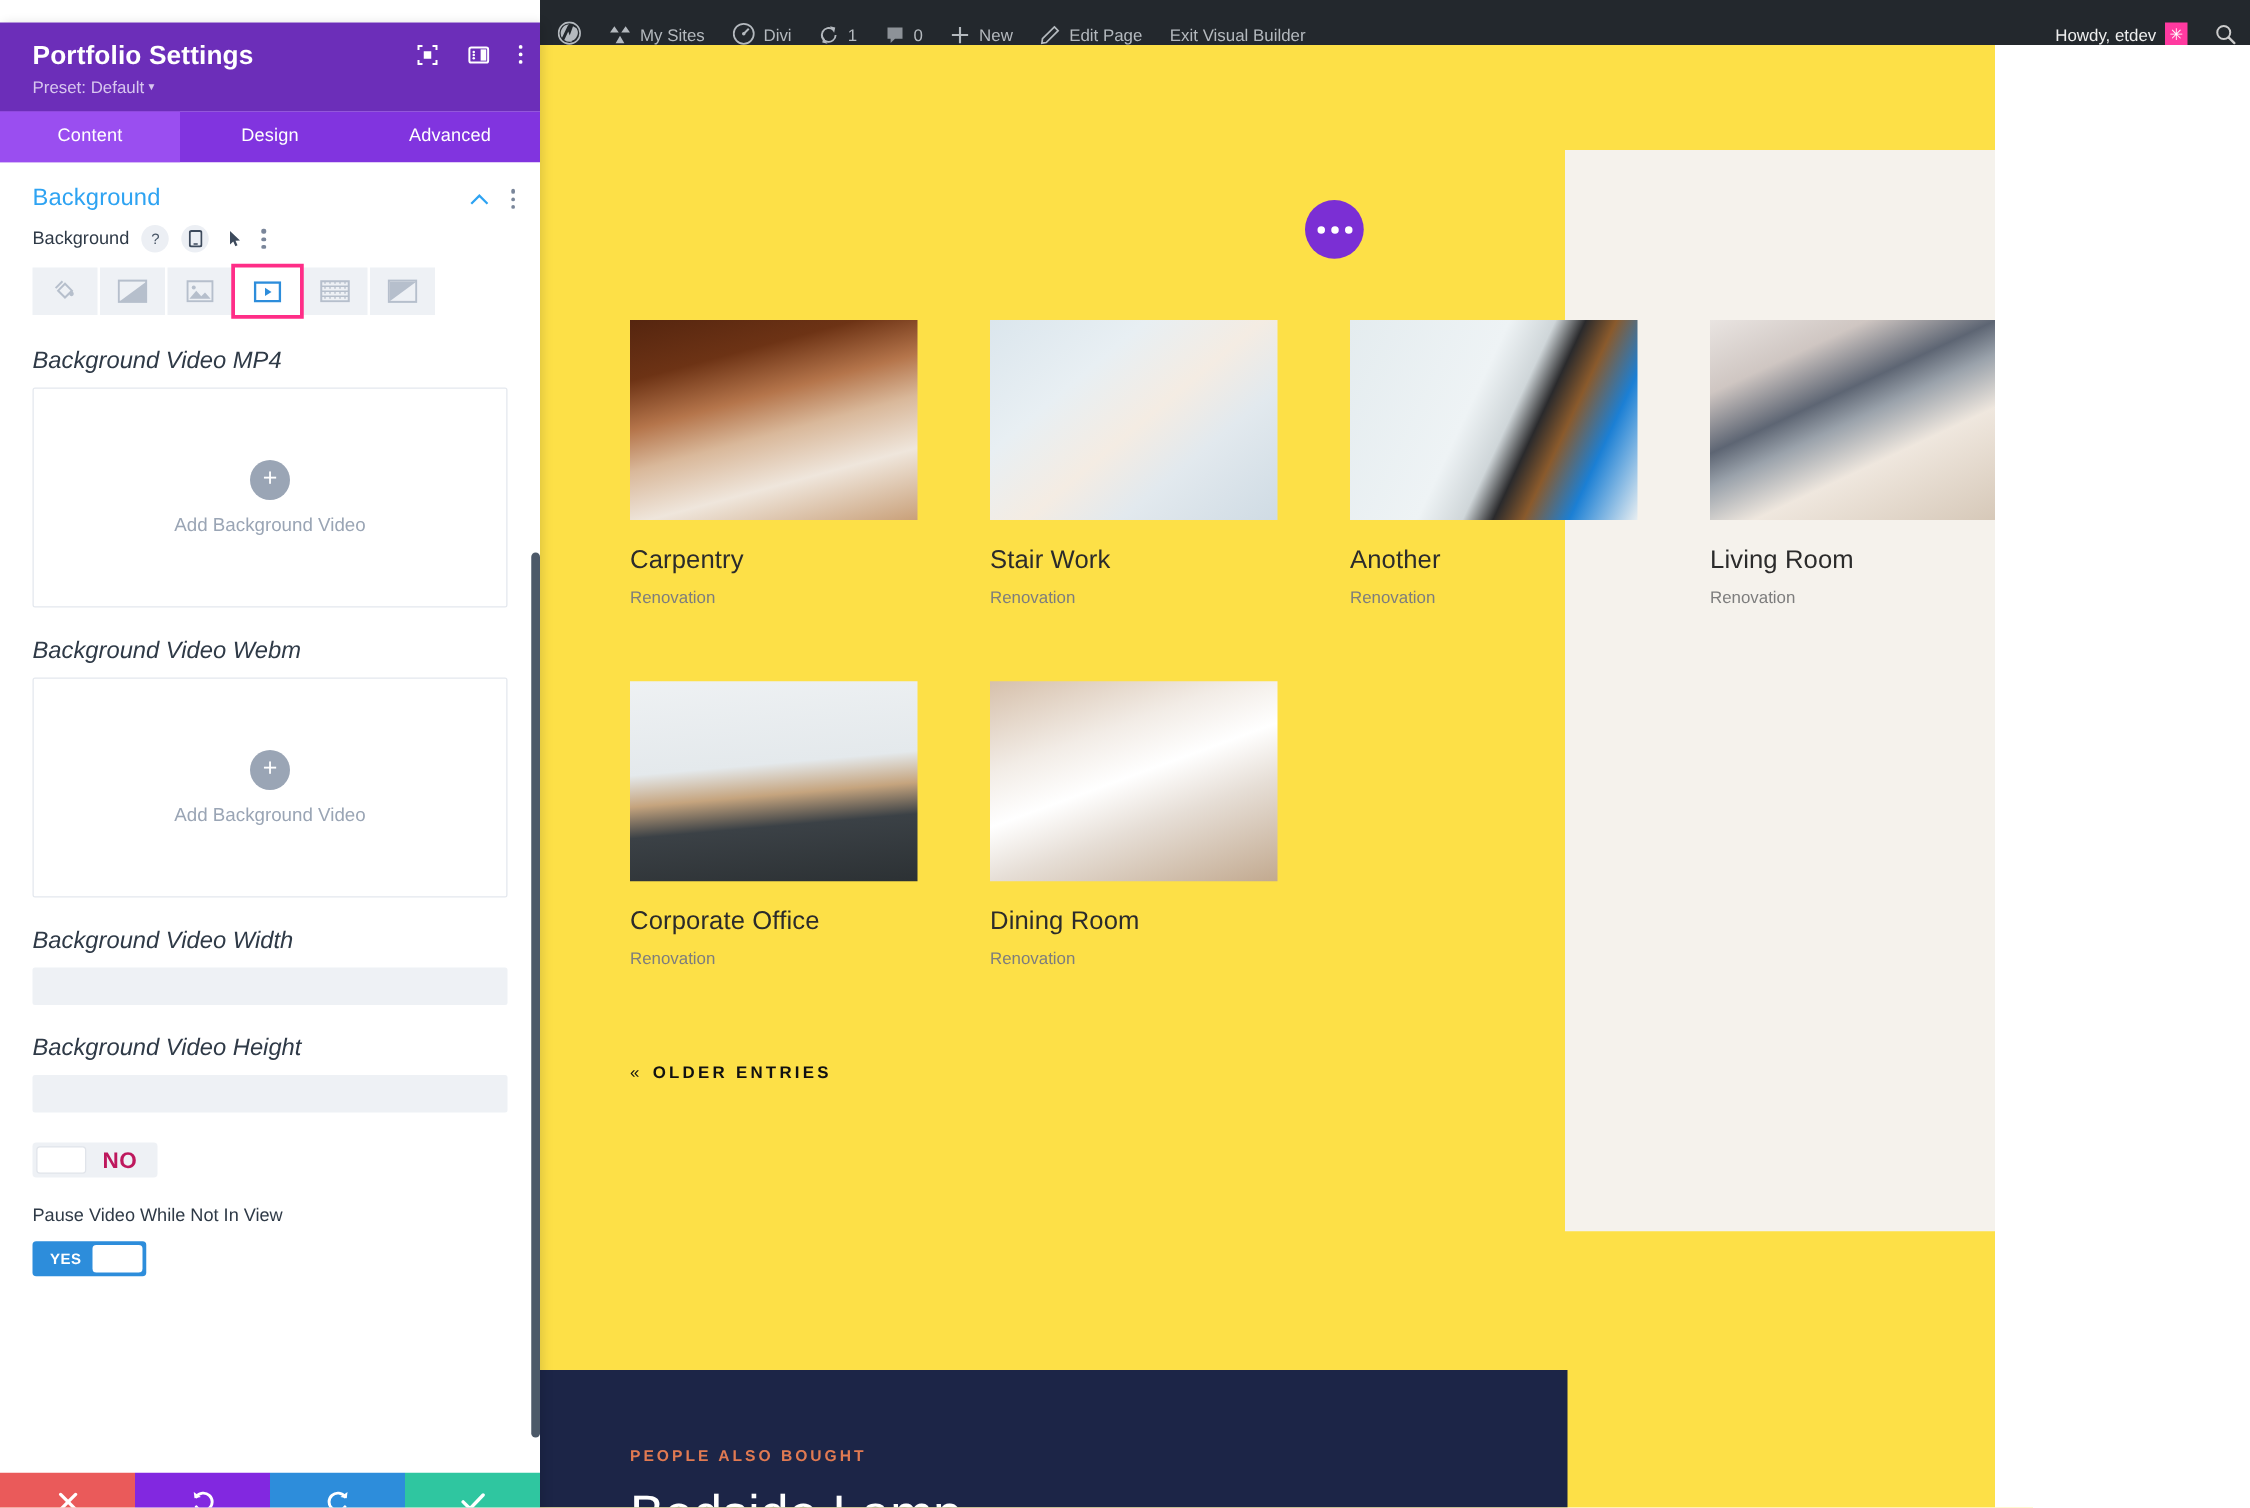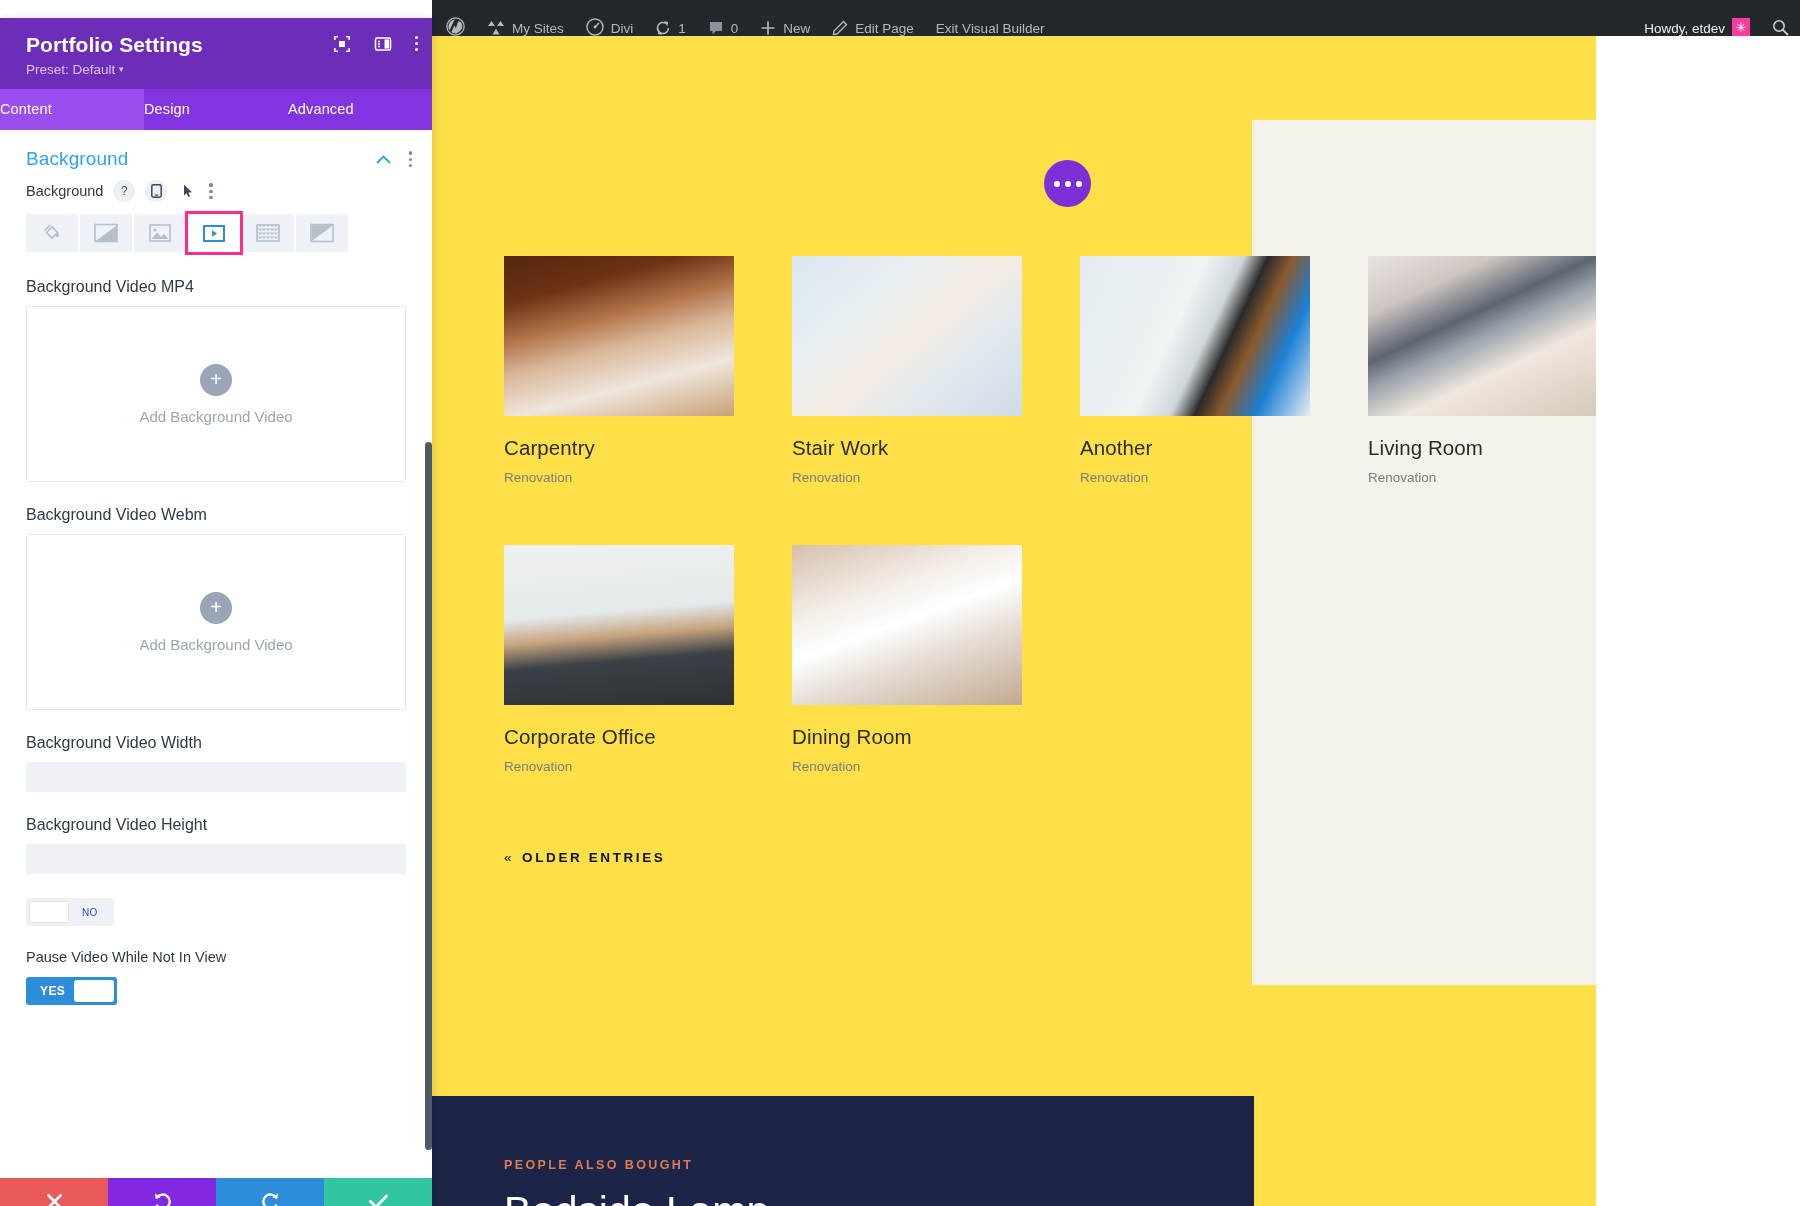--- a/index.html
+++ b/index.html
@@ -40,21 +40,21 @@
   }
   .hicon { width: 19px; height: 19px; display:flex; align-items:center; justify-content:center; cursor: pointer;}
   .hicon svg { display:block; }
   .kebab { display:flex; flex-direction:column; gap:3px; align-items:center; cursor:pointer;}
   .kebab i { width:3.2px; height:3.2px; border-radius:50%; background:#fff; display:block;}
 
   .panel-tabs {
     display: flex; background: #8134df; flex: 0 0 auto;
   }
   .panel-tab {
-    flex: 1; text-align: left; color: #fff; font-size: 14.5px;
+    flex: 1; text-align: center; color: #fff; font-size: 14.5px;
     padding: 12px 0 13px; cursor: pointer; letter-spacing: .15px;
   }
   .panel-tab.active { background: #9a4ef0; }
 
   .panel-body {
     position: relative; flex: 1 1 auto; overflow: hidden; background: #fff;
   }
   .section-head {
     display: flex; align-items: center; padding: 18px 20px 10px 26px;
   }
@@ -77,21 +77,21 @@
   .bg-type-row { display: flex; gap: 2px; margin-bottom: 26px; }
   .bg-type {
     width: 52px; height: 38px; background: #eef1f5;
     display: flex; align-items: center; justify-content: center;
     cursor: pointer;
   }
   .bg-type.selected {
     background: #fff; outline: 3px solid #ff2d87; position: relative; z-index: 2;
   }
 
-  .sub-label { font-size: 16px; color: #2f3a47; margin-bottom: 10px; }
+  .sub-label { font-size: 19px; color: #2f3a47; margin-bottom: 10px; font-style: italic; }
   .upload-box {
     border: 1px solid #e4e8ee; height: 176px; border-radius: 2px;
     display: flex; flex-direction: column; align-items: center; justify-content: center;
     gap: 12px; margin-bottom: 24px; cursor: pointer;
   }
   .upload-plus {
     width: 32px; height: 32px; border-radius: 50%; background: #9aa5b5;
     color: #fff; font-size: 20px; line-height: 30px; text-align: center; font-weight: 300;
   }
   .upload-text { color: #9aa5b5; font-size: 15px; }
@@ -99,21 +99,21 @@
   .text-input {
     width: 100%; height: 30px; background: #eef1f5; border: none; border-radius: 2px;
     margin-bottom: 24px; padding: 0 10px; font-size: 14px; color: #2f3a47;
     font-family: "Liberation Sans", sans-serif;
   }
 
   .toggle-label { font-size: 14.5px; color: #2f3a47; line-height: 1.35; margin-bottom: 9px; max-width: 250px;}
   .toggle { display: inline-flex; align-items: center; border-radius: 3px; cursor: pointer; margin-bottom: 22px;}
   .toggle.off { background: #eef1f5; padding: 3px; }
   .toggle.off .knob { width: 40px; height: 22px; background: #fff; border-radius: 3px; border:1px solid #e0e4ea;}
-  .toggle.off .tlabel { color: #1d4ed8; font-size: 10px; font-weight: normal; padding: 0 13px; letter-spacing:.4px;}
+  .toggle.off .tlabel { color: #be185d; font-size: 18px; font-weight: bold; padding: 0 13px; letter-spacing:.4px;}
   .toggle.on { background: #2d8ddb; padding: 3px; }
   .toggle.on .knob { width: 40px; height: 22px; background: #fff; border-radius: 3px; }
   .toggle.on .tlabel { color: #fff; font-size: 12px; font-weight: bold; padding: 0 9px 0 11px; letter-spacing:.4px;}
 
   #panel-scrollbar {
     position: absolute; right: 0px; top: 312px; width: 7px; height: 708px;
     background: #4c5968; border-radius: 4px; cursor: pointer; z-index: 5;
   }
 
   .panel-footer { display: flex; flex: 0 0 auto; height: 46px; }

